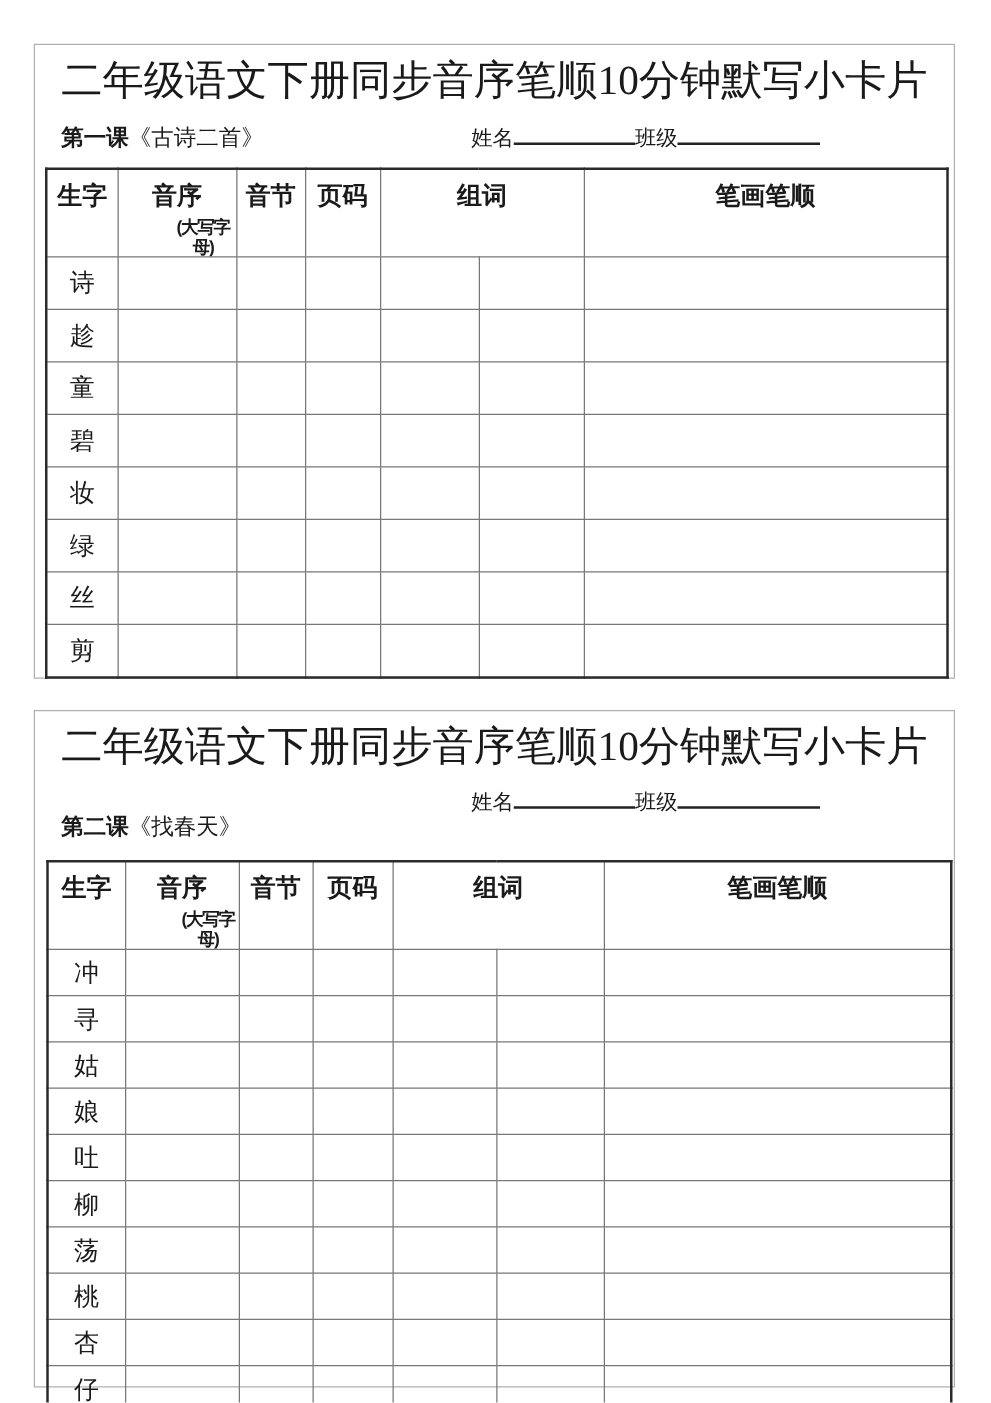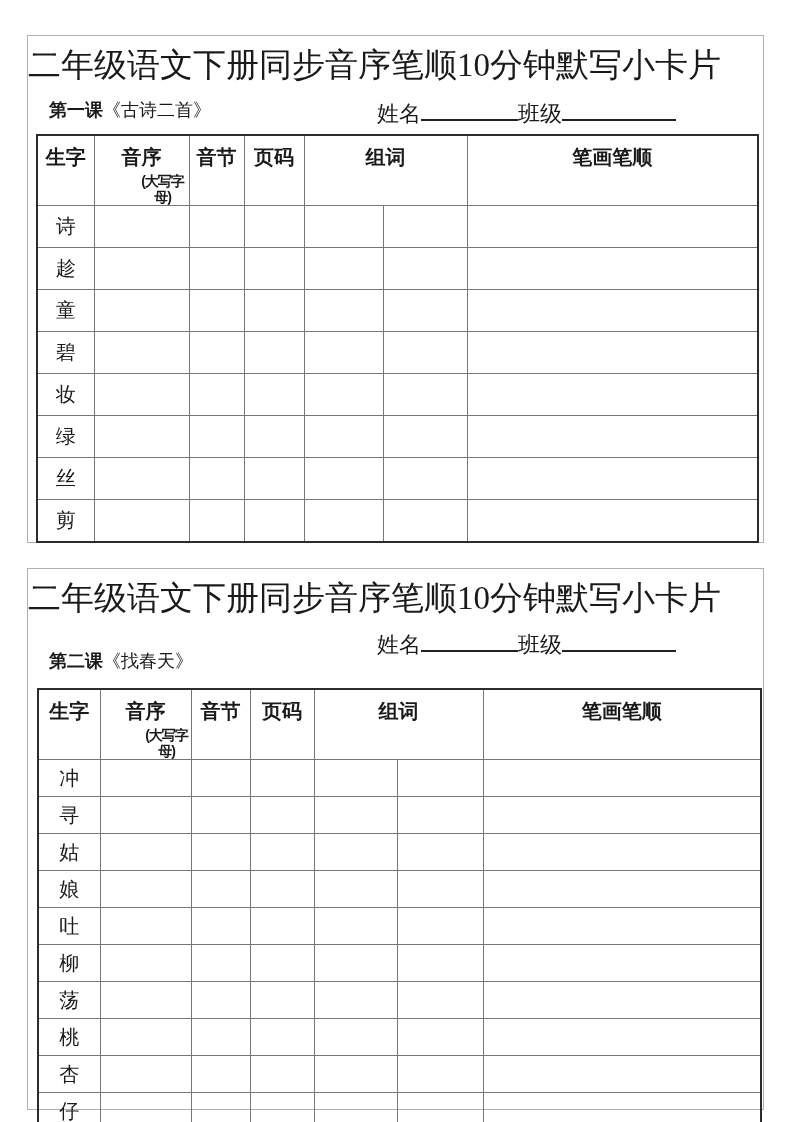--- a/index.html
+++ b/index.html
@@ -15,35 +15,36 @@
   .card {
     position: absolute; left: 27px; width: 737px;
     border: 1px solid #b0b0b0; background: #fff;
     box-sizing: border-box;
   }
   .card-1 { top: 35px;  height: 508px; }
   .card-2 { top: 568px; height: 542px; }
 
   .card-title {
     margin: 9px 0 0 0;
+    text-align: center;
     font-size: 33px; line-height: 1.25;
     font-weight: 400;
     font-family: "Liberation Serif", serif;
     white-space: nowrap;
   }
 
   .lesson-row { position: relative; margin-left: 21px; height: 34px; }
   .card-1 .lesson-row { margin-top: 9px; }
   .card-2 .lesson-row { margin-top: 27px; }
 
   .lesson { font-size: 18px; line-height: 30px; white-space: nowrap; }
   .lesson-no   { font-family: "Liberation Sans", sans-serif; font-weight: 700; }
   .lesson-name { font-family: "Liberation Serif", serif; font-weight: 400; }
 
-  .nameline { position: absolute; left: 328px; top: 3px; font-size: 22px; line-height: 26px; white-space: nowrap; }
+  .nameline { position: absolute; left: 328px; top: 3px; font-size: 17px; line-height: 26px; white-space: nowrap; }
   .card-2 .nameline { top: -17px; }
   .blank { display: inline-block; border-bottom: 2px solid #222; height: 0.95em; }
   .blank-name  { width: 97px; }
   .blank-class { width: 114px; }
 
   table {
     border-collapse: collapse; table-layout: fixed;
     border: 2px solid #2b2b2b;
   }
   .card-1 table { margin: 5px 0 0 8px; width: 721px; }

